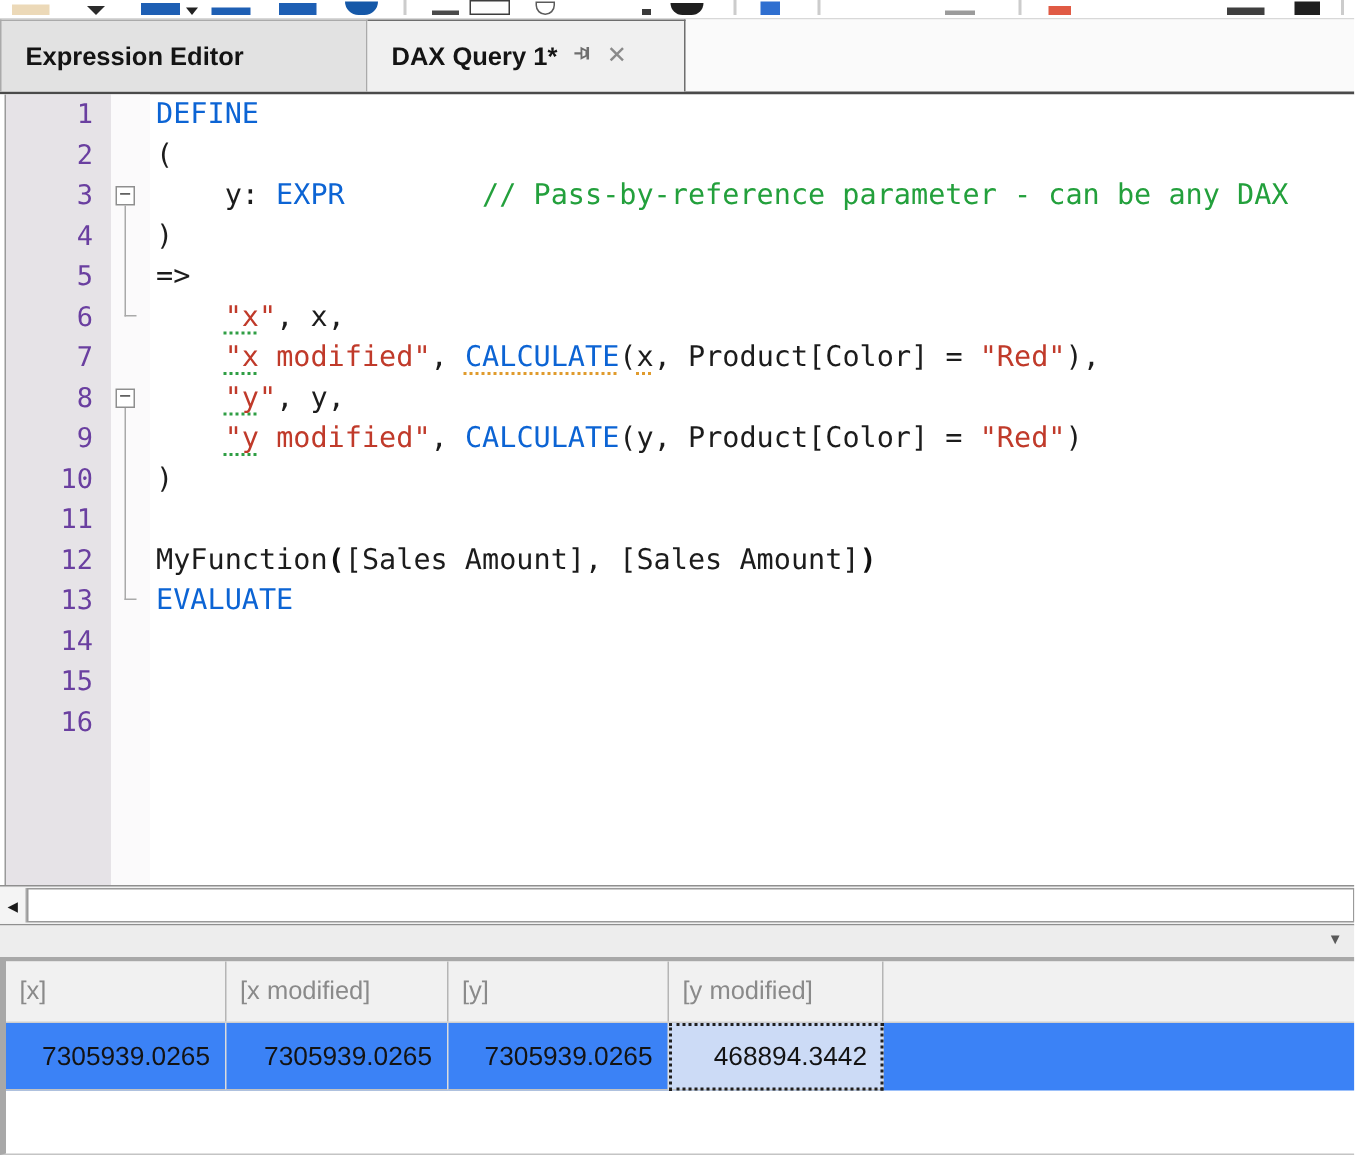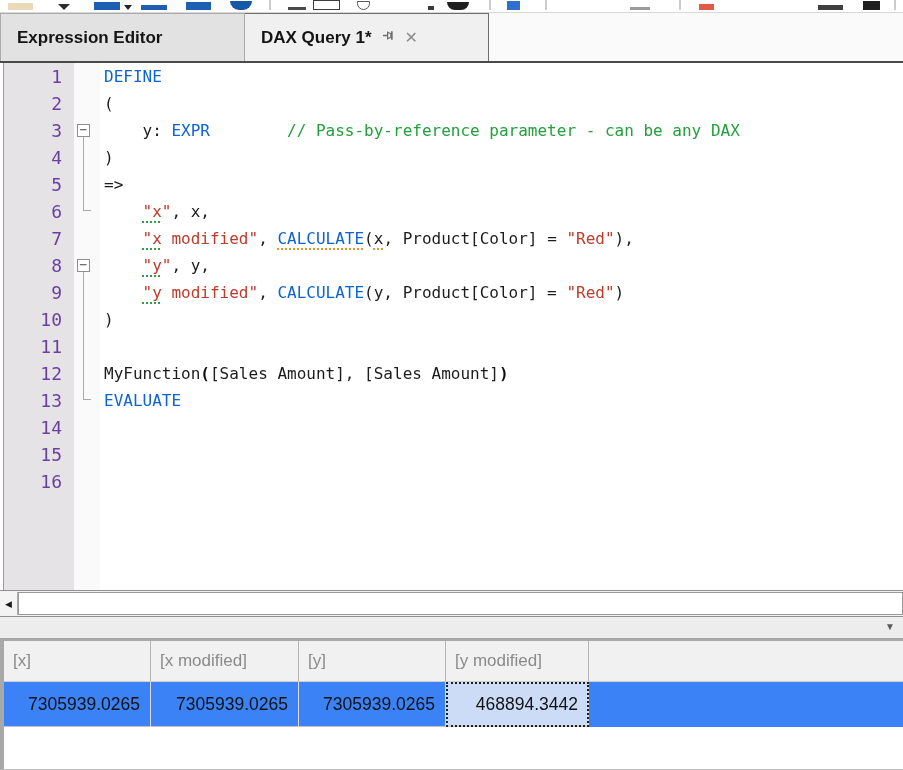--- a/index.html
+++ b/index.html
@@ -16,40 +16,40 @@
 
   
   .tabbar{position:absolute;left:0;top:13px;width:903px;height:48px;background:#fafafa;
           border-bottom:2px solid #4a4a4a;display:flex;align-items:stretch;}
   .tab{box-sizing:border-box;display:flex;align-items:center;padding:0 16px;
        background:#e2e2e2;border:1px solid #aaaaaa;border-bottom:none;
        font-weight:bold;font-size:17px;color:#141414;cursor:default;}
   .tab + .tab{border-left:none;}
   .tab.t0{width:245px;}
   .tab.t1{width:187px;}
-  .tab.t2{width:244px;background:#f0f0f0;border-color:#6e6e6e;}
+  .tab.t2{width:212px;background:#f0f0f0;border-color:#6e6e6e;}
   .tab .lbl{white-space:nowrap;}
   .tab-icons{display:flex;align-items:center;gap:8px;margin-left:10px;}
   .close-x{color:#8a8a8a;font-size:16px;font-weight:normal;line-height:16px;}
 
   
   .editor{position:absolute;left:0;top:63px;width:903px;height:527px;display:flex;
           background:#fff;font-family:"DejaVu Sans Mono","Liberation Mono",monospace;}
   .edge{width:3px;background:#fff;border-right:1px solid #9a9a9a;}
   .gutter{width:70px;background:#e6e3e7;}
   .gutter .ln{height:27px;line-height:27px;text-align:right;padding-right:12px;
               font-size:18px;color:var(--lnum);}
   .foldcol{width:26px;background:#fbfafb;position:relative;}
   .fold-box{position:absolute;left:3px;width:13px;height:13px;box-sizing:border-box;
             border:1px solid #8f8f8f;background:#fff;color:#555;font-size:13px;
             line-height:10px;text-align:center;}
   .fold-line{position:absolute;left:9px;width:0;border-left:1px solid #a9a9a9;}
   .fold-corner{position:absolute;left:9px;width:8px;height:0;border-bottom:1px solid #a9a9a9;}
   .code{flex:1;overflow:hidden;padding-left:4px;}
-  .code .cl{height:27px;line-height:27px;white-space:pre;font-size:16px;color:var(--pln);}
+  .code .cl{height:27px;line-height:27px;white-space:pre;font-size:19px;color:var(--pln);}
   .pln{color:var(--pln);}
   .kw{color:var(--kw);}
   .str{color:var(--str);}
   .com{color:var(--com);}
   .b{font-weight:bold;color:#101010;}
   .ug{text-decoration:underline dotted #2f9e44 2px;text-underline-offset:4px;}
   .uo{text-decoration:underline dotted #e09b2d 2px;text-underline-offset:4px;}
 
   
   .hscroll{position:absolute;left:0;top:590px;width:903px;height:27px;box-sizing:border-box;

